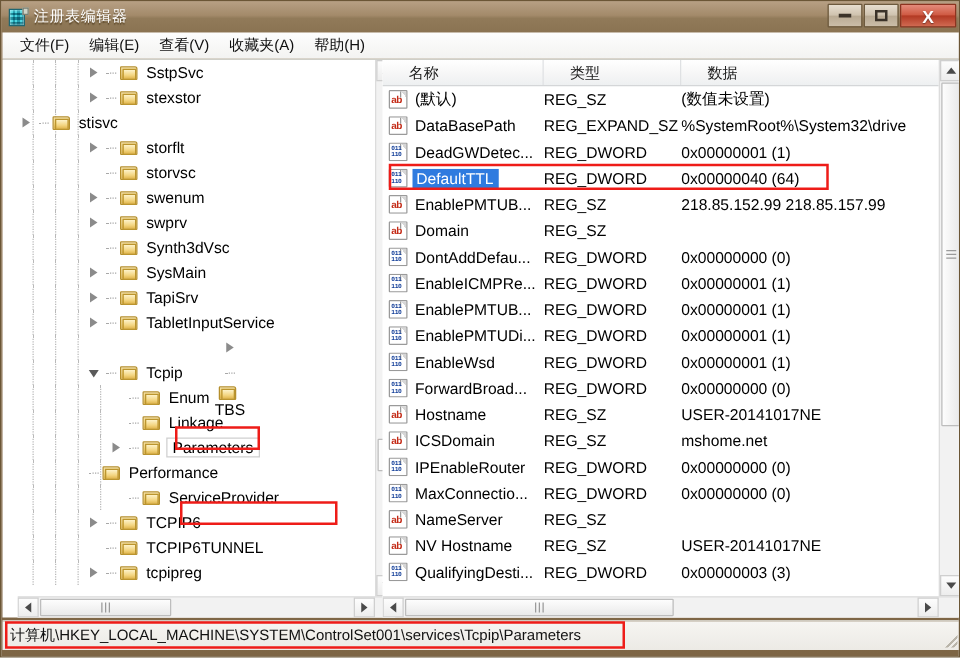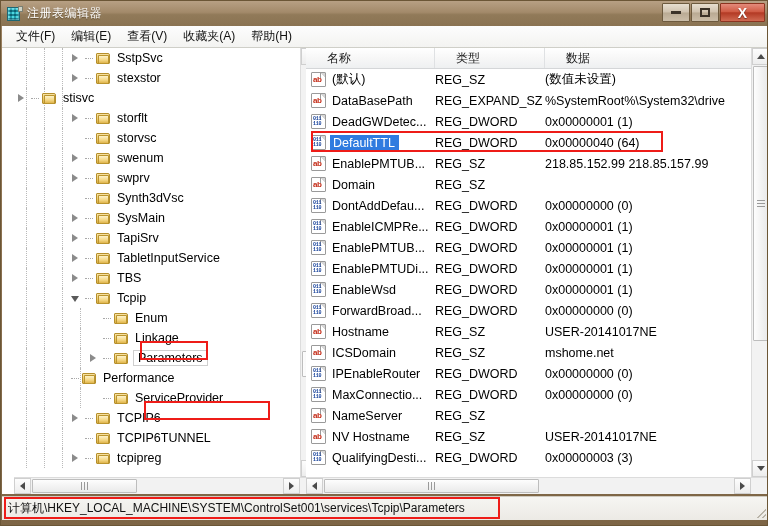--- a/index.html
+++ b/index.html
@@ -485,21 +485,21 @@
             </span>
             <span class="dots">
               <i></i>
             </span>
             <span class="folder">
               <span class="back"></span>
               <span class="front"></span>
             </span>
             <span class="tree-label">TabletInputService</span>
           </div>
-          <div class="tree-row" style="padding-left: 54px;">
+          <div class="tree-row" style="padding-left: 54px; flex-direction: column;">
             <span class="vline" style="left: 12px;"></span>
             <span class="vline" style="left: 30px;"></span>
             <span class="vline" style="left: 48px;"></span>
             <span class="expander">
               <span class="tri"></span>
             </span>
             <span class="dots">
               <i></i>
             </span>
             <span class="folder">

